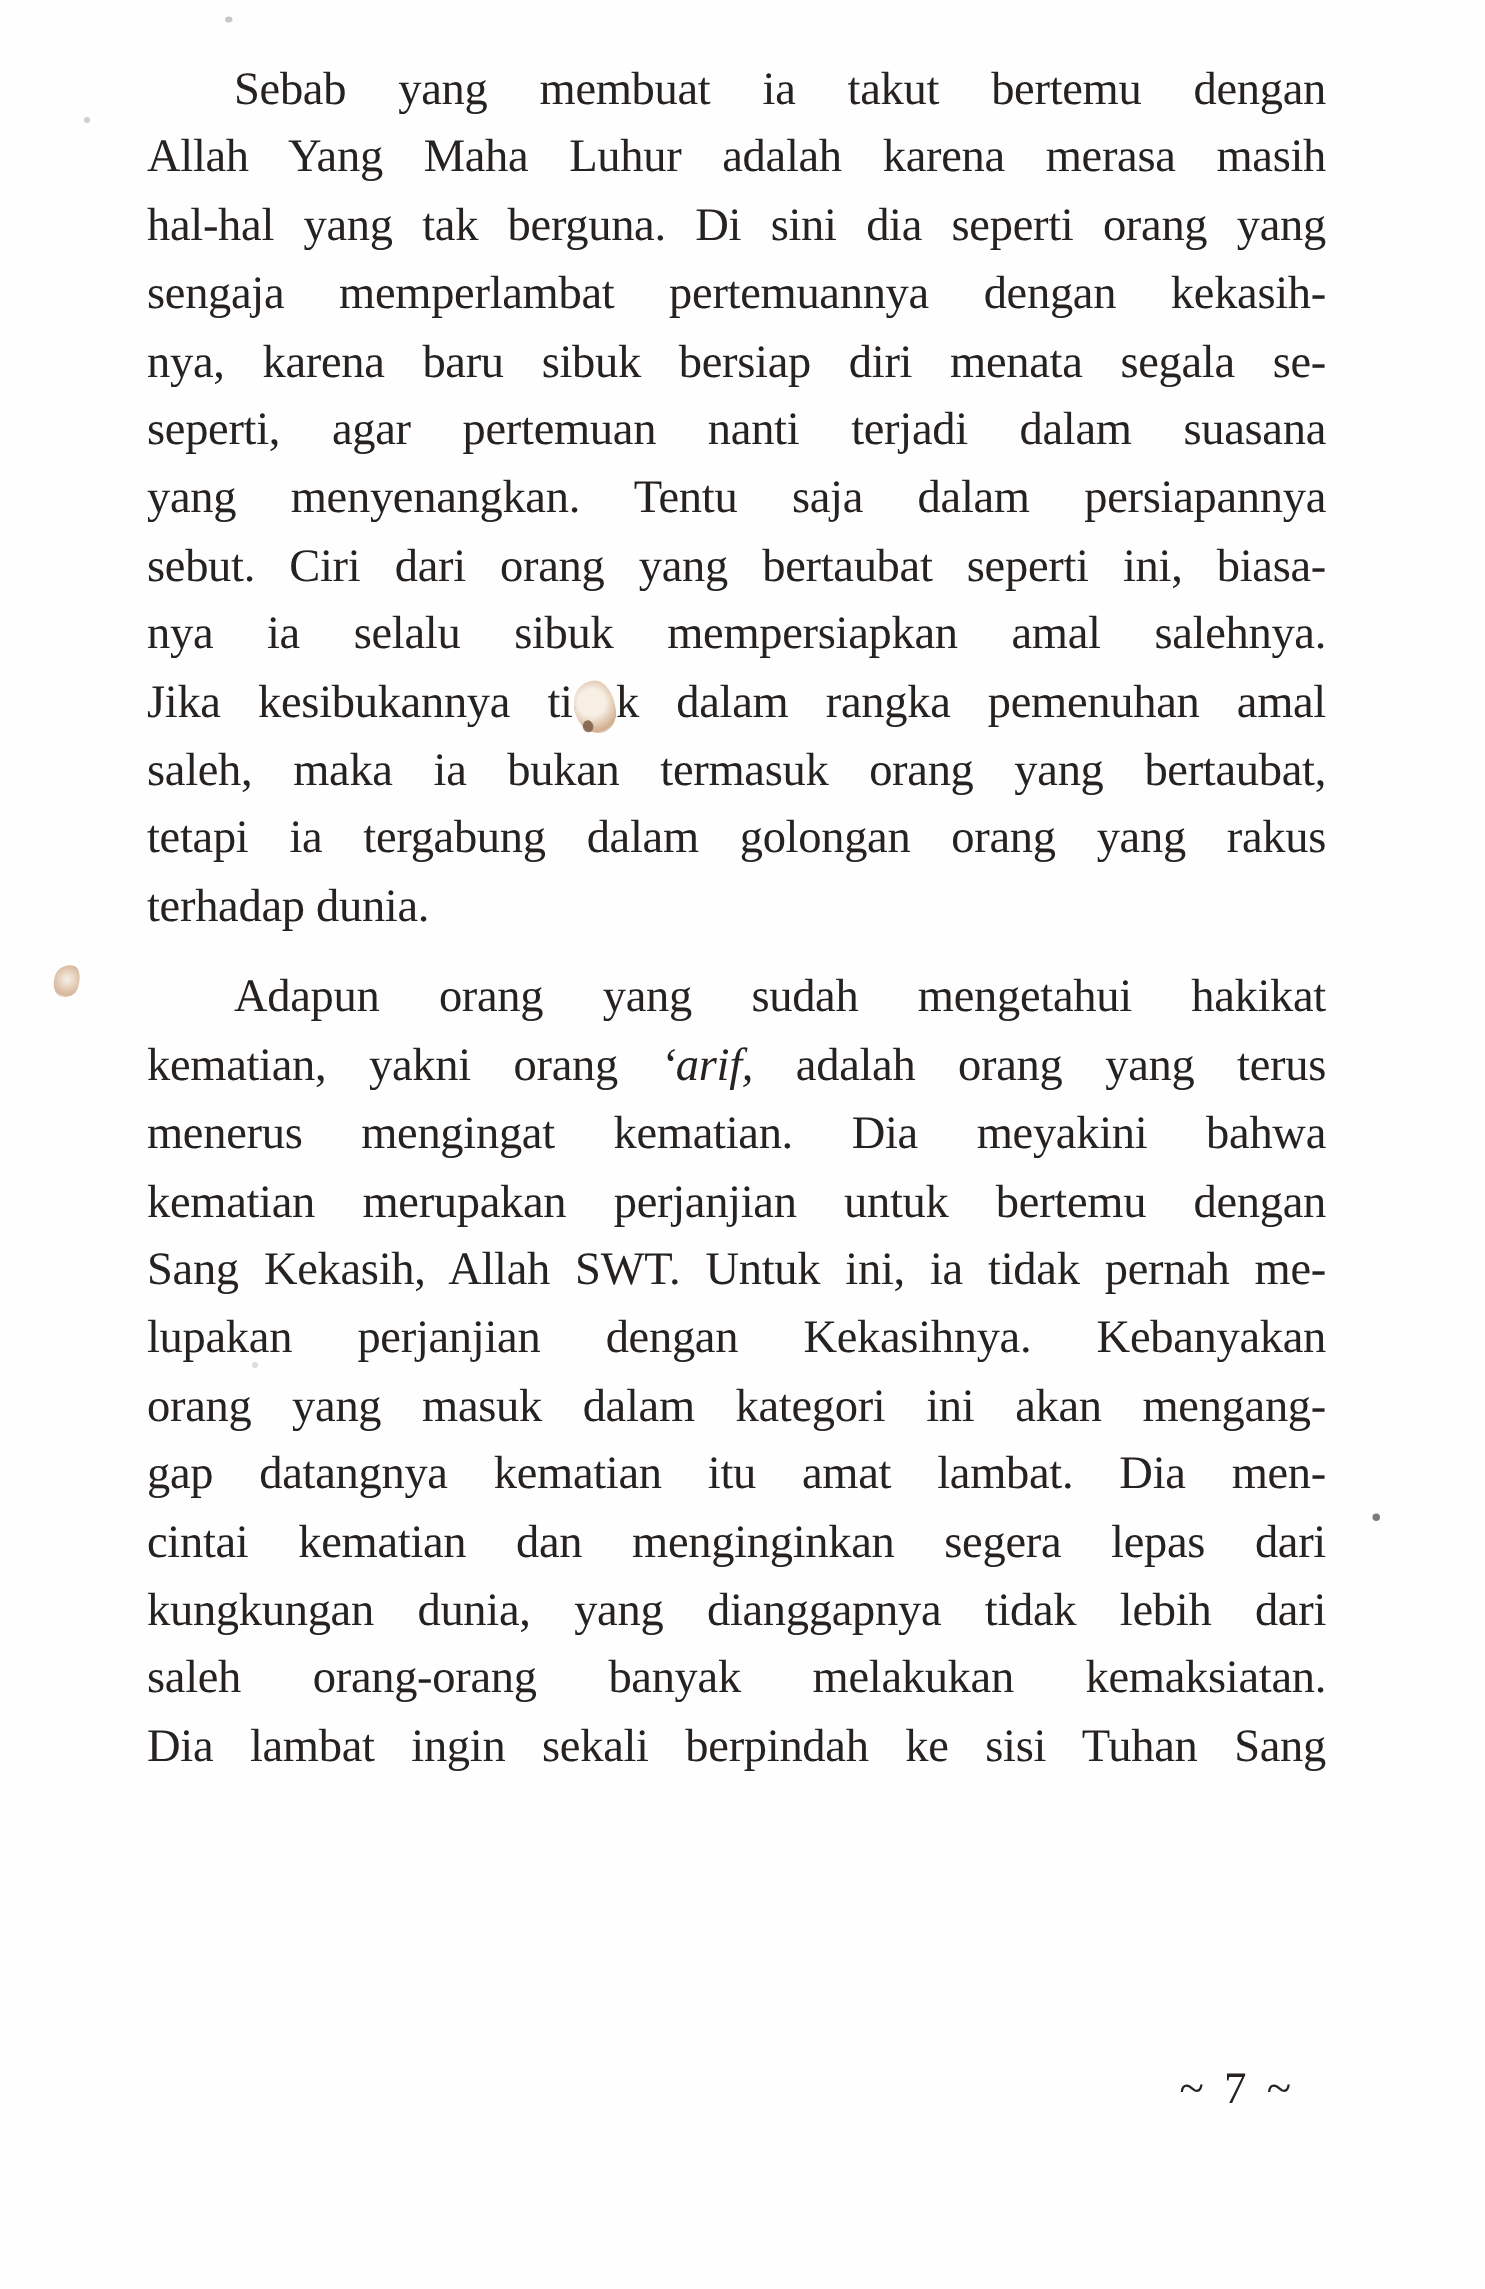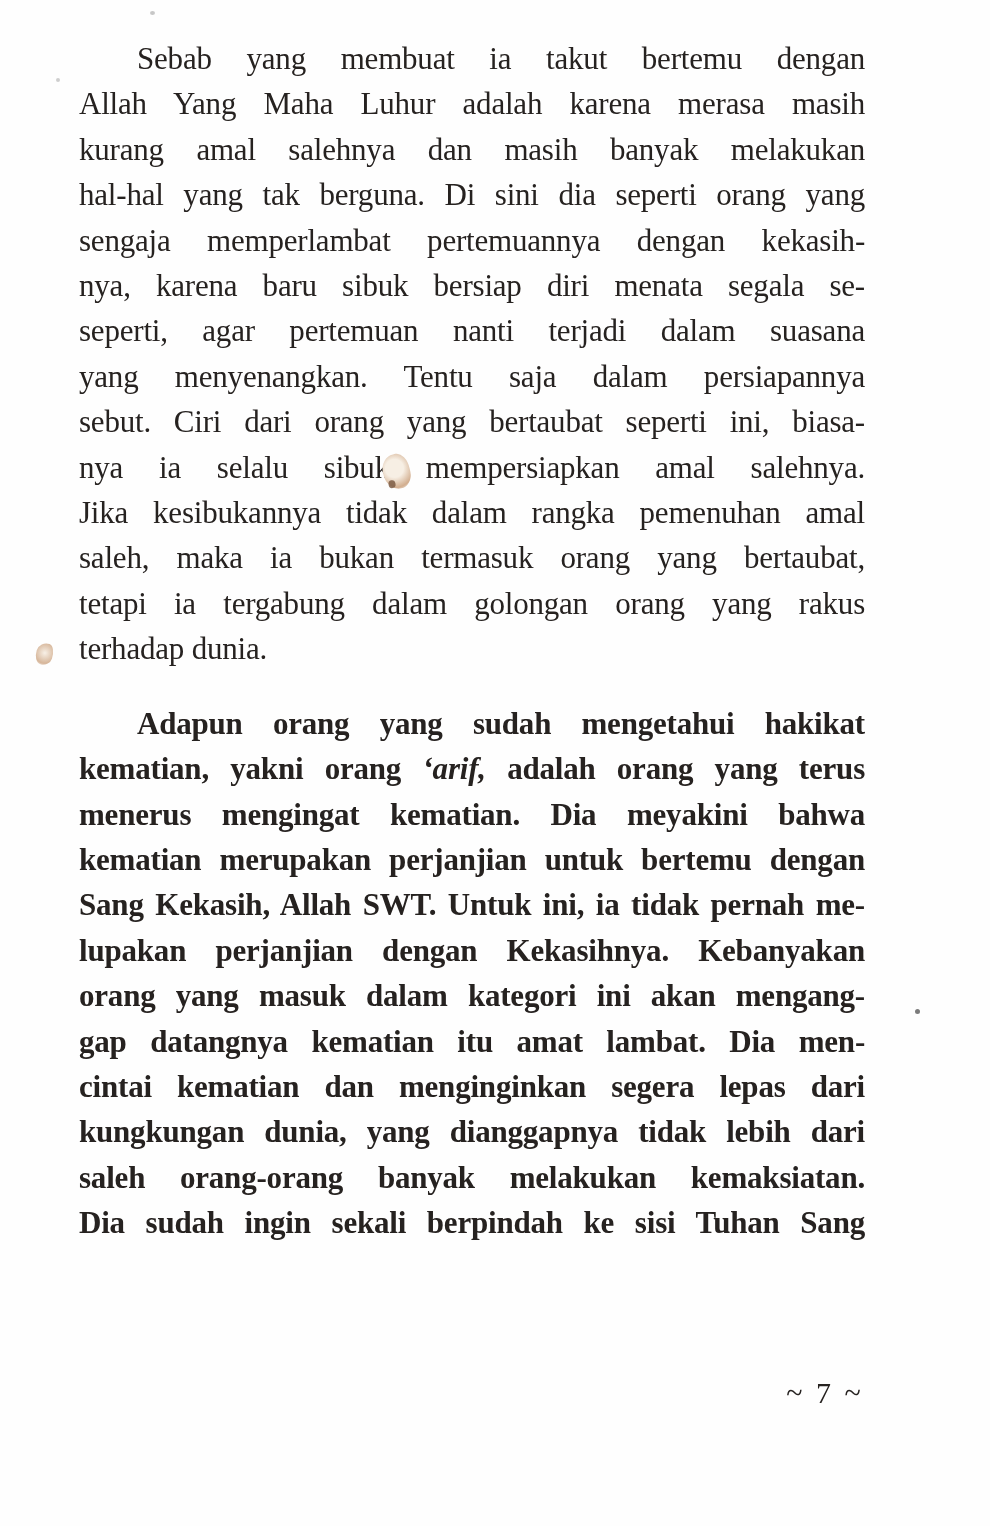--- a/index.html
+++ b/index.html
@@ -9,31 +9,30 @@
   body {
     width: 990px;
     height: 1526px;
     position: relative;
     background: var(--page-bg, #fefefe);
     overflow: hidden;
     font-family: "Liberation Serif", "DejaVu Serif", serif;
   }
   .text-block {
     position: absolute;
-    left: 79px;
+    left: 98px;
     top: 36px;
     width: 786px;
     color: var(--ink, #262220);
     font-size: 31px;
     line-height: 45.4px;
     letter-spacing: -0.2px;
   }
   .paragraph + .paragraph {
-    margin-top: 29px;
-    font-weight: bold;
+    margin-top: 15px;
   }
   .line {
     text-align: justify;
     text-align-last: justify;
     text-justify: inter-word;
     white-space: normal;
   }
   .line.last {
     text-align-last: left;
   }
@@ -112,21 +111,20 @@
 </style>
 </head>
 <body>
 
 <div class="page">
 
   <div class="text-block" id="paragraphs">
       <div class="paragraph">
         <div class="line indent">Sebab yang membuat ia takut bertemu dengan</div>
         <div class="line">Allah Yang Maha Luhur adalah karena merasa masih</div>
-        <div class="line">kurang amal salehnya dan masih banyak melakukan</div>
         <div class="line">hal-hal yang tak berguna. Di sini dia seperti orang yang</div>
         <div class="line">sengaja memperlambat pertemuannya dengan kekasih-</div>
         <div class="line">nya, karena baru sibuk bersiap diri menata segala se-</div>
         <div class="line">seperti, agar pertemuan nanti terjadi dalam suasana</div>
         <div class="line">yang menyenangkan. Tentu saja dalam persiapannya</div>
         <div class="line">sebut. Ciri dari orang yang bertaubat seperti ini, biasa-</div>
         <div class="line">nya ia selalu sibuk mempersiapkan amal salehnya.</div>
         <div class="line">Jika kesibukannya tidak dalam rangka pemenuhan amal</div>
         <div class="line">saleh, maka ia bukan termasuk orang yang bertaubat,</div>
         <div class="line">tetapi ia tergabung dalam golongan orang yang rakus</div>
@@ -137,21 +135,21 @@
         <div class="line">kematian, yakni orang <span class="italic">‘arif,</span> adalah orang yang terus</div>
         <div class="line">menerus mengingat kematian. Dia meyakini bahwa</div>
         <div class="line">kematian merupakan perjanjian untuk bertemu dengan</div>
         <div class="line">Sang Kekasih, Allah SWT. Untuk ini, ia tidak pernah me-</div>
         <div class="line">lupakan perjanjian dengan Kekasihnya. Kebanyakan</div>
         <div class="line">orang yang masuk dalam kategori ini akan mengang-</div>
         <div class="line">gap datangnya kematian itu amat lambat. Dia men-</div>
         <div class="line">cintai kematian dan menginginkan segera lepas dari</div>
         <div class="line">kungkungan dunia, yang dianggapnya tidak lebih dari</div>
         <div class="line">saleh orang-orang banyak melakukan kemaksiatan.</div>
-        <div class="line">Dia sudah ingin sekali berpindah ke sisi Tuhan Sang</div>
+        <div class="line">Dia lambat ingin sekali berpindah ke sisi Tuhan Sang</div>
       </div>
     </div>
 
   <div class="page-number">~ 7 ~</div>
 
   <div class="stain-blob">
     <div class="stain-dark-dot"></div>
   </div>
   <div class="stain-speck"></div>
   <div class="speck speck-dark"></div>

